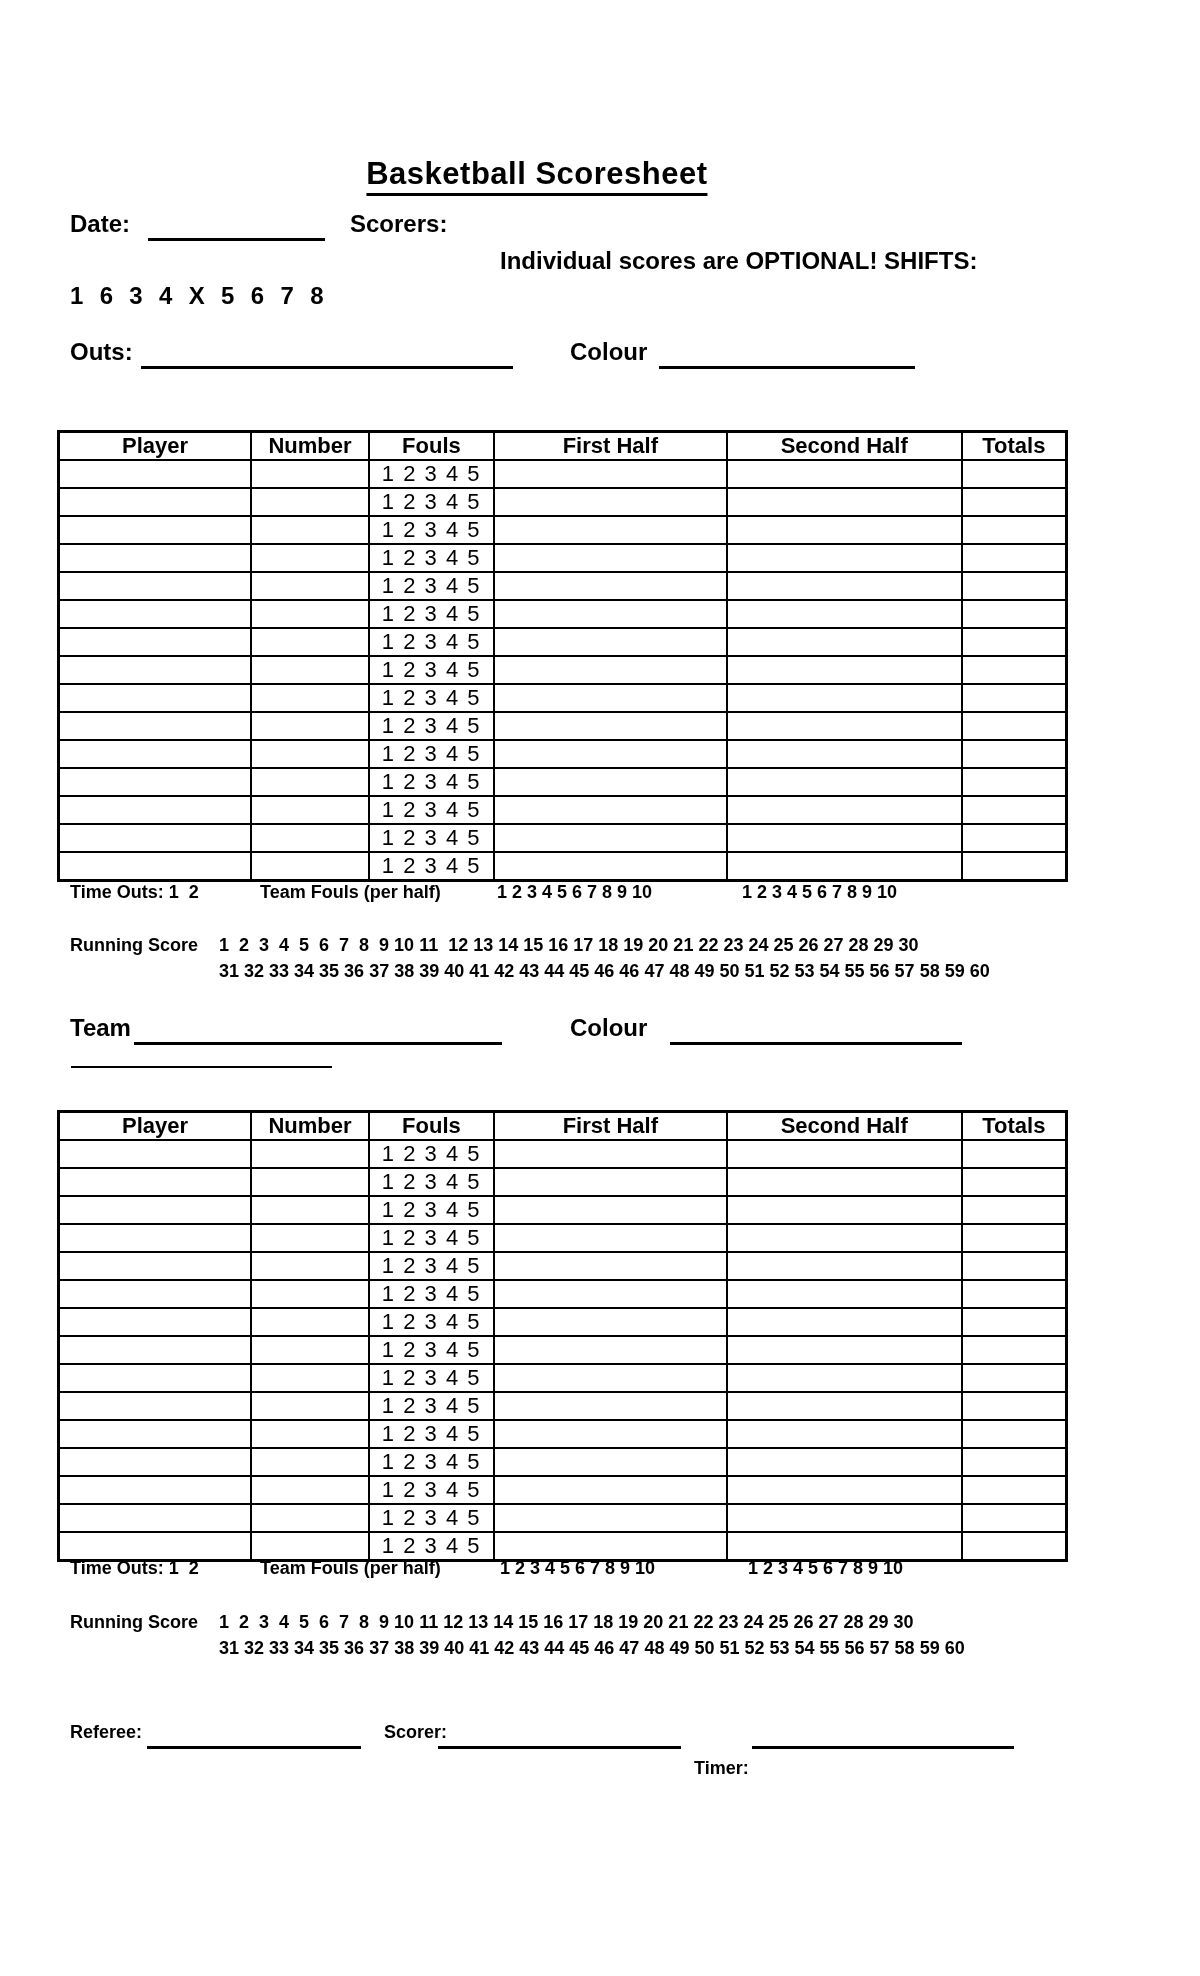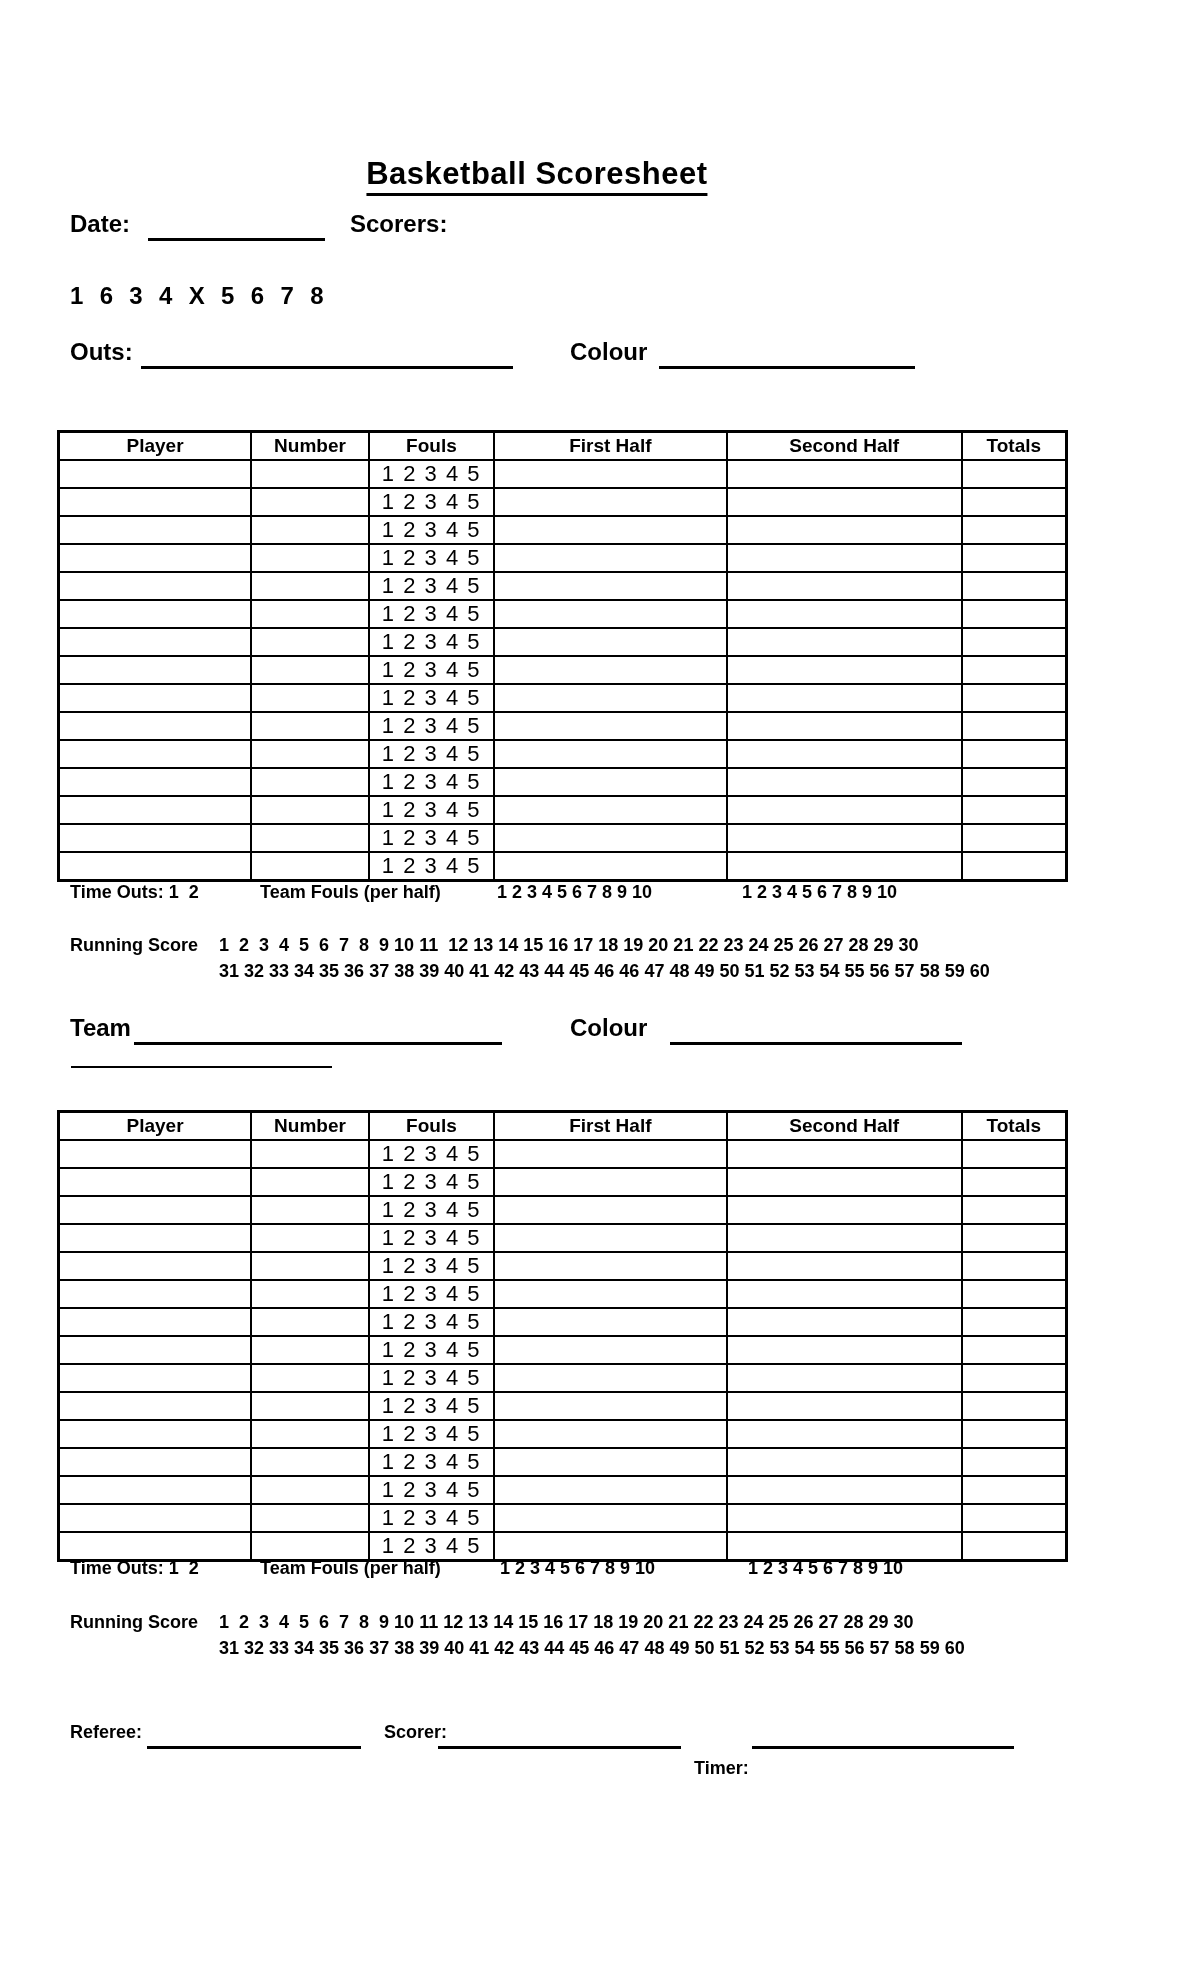--- a/index.html
+++ b/index.html
@@ -25,21 +25,21 @@
   .blank { border-bottom: 3px solid #000; height: 24px; }
   .thinline { border-bottom: 2px solid #000; height: 20px; }
   table.score {
     border-collapse: collapse;
     table-layout: fixed;
     width: 1011px;
     border: 3px solid #000;
   }
   table.score th {
     border: 2px solid #000;
-    font-size: 19px;
+    font-size: 22px;
     font-weight: 700;
     height: 26px;
     padding: 0;
     text-align: center;
     vertical-align: middle;
   }
   table.score td {
     border: 2px solid #000;
     height: 26px;
     padding: 0;
@@ -58,20 +58,21 @@
 
 <div id="page">
 
   <div class="abs" style="left:528px; top:138px; transform:translateX(-50%);">
     <span class="title">Basketball Scoresheet</span>
   </div>
 
   <span class="abs b24" style="left:70px; top:210px;">Date:</span>
   <span class="abs blank" style="left:148px; top:214px; width:177px;"></span>
   <span class="abs b24" style="left:350px; top:210px;">Scorers:</span>
+  <span class="abs b24" style="left:500px; top:247px;">Individual scores are OPTIONAL! SHIFTS:</span>
   <span class="abs b24" style="left:70px; top:282px; letter-spacing:1px;">1  6  3  4  X  5  6  7  8</span>
 
   <span class="abs b24" style="left:70px; top:338px;">Outs:</span>
   <span class="abs blank" style="left:141px; top:342px; width:372px;"></span>
   <span class="abs b24" style="left:570px; top:338px;">Colour</span>
   <span class="abs blank" style="left:659px; top:342px; width:256px;"></span>
 
   <div class="abs" style="left:57px; top:394px;">
     <table class="score">
       <colgroup>

